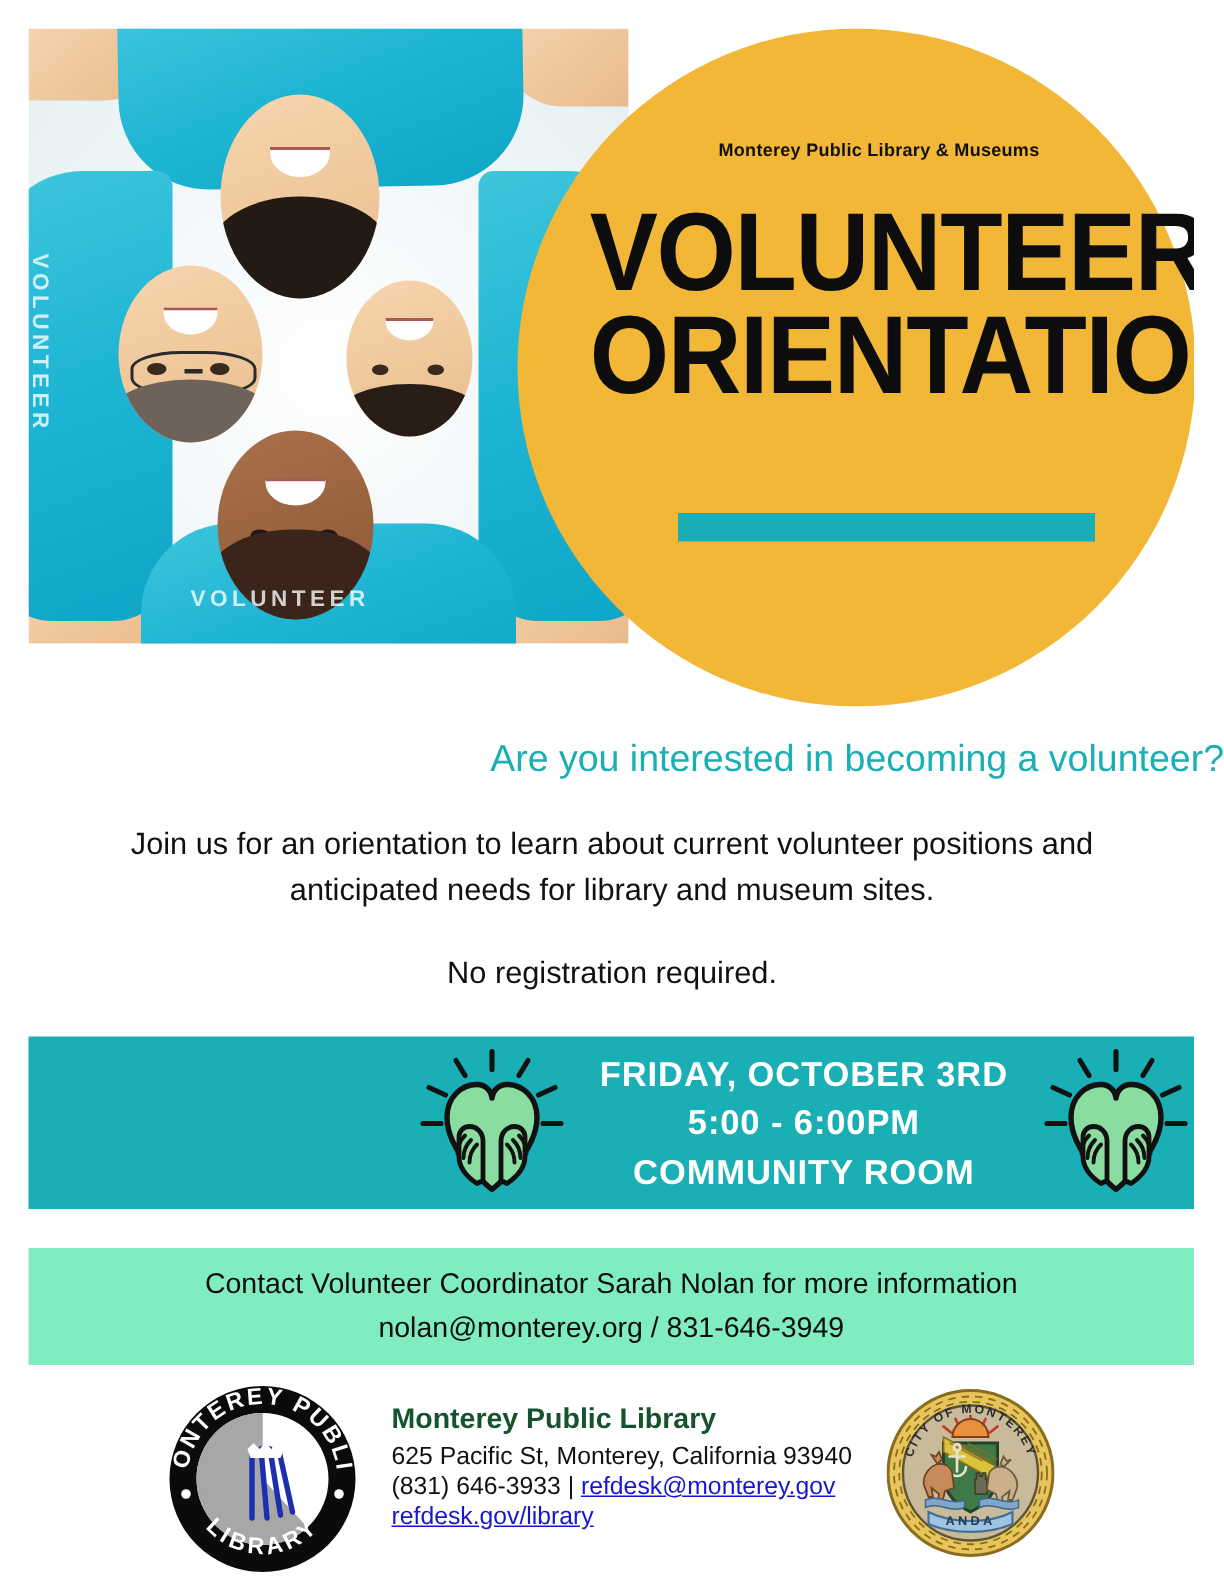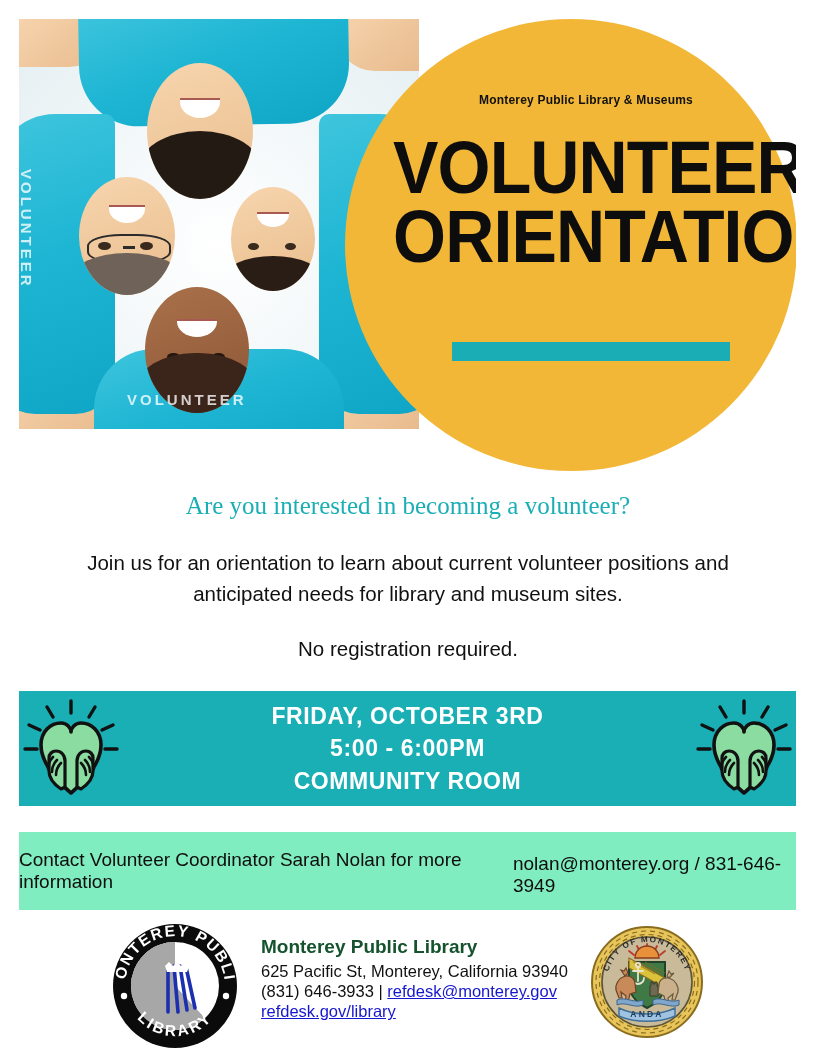--- a/index.html
+++ b/index.html
@@ -211,24 +211,23 @@
     width: 278px;
     height: 19px;
     background: #1aadb5;
   }
 
   
   .lead {
     position: absolute;
     left: 0; top: 492px;
     width: 816px;
-    text-align: center;
+    text-align: right;
     font-size: 25px;
     color: #1aaeb5;
-    font-family: Liberation Serif, serif;
   }
   .para {
     position: absolute;
     left: 50px; top: 548px;
     width: 716px;
     text-align: center;
     font-size: 20.5px;
     line-height: 1.5;
     color: #111111;
   }
@@ -242,40 +241,41 @@
   }
 
   
   .event-bar {
     position: absolute;
     left: 19px; top: 691px;
     width: 777px; height: 115px;
     background: #1aaeb5;
     display: flex;
     align-items: center;
-    justify-content: space-between;
-    gap: 44px;
+    justify-content: flex-end;
+    gap: 20px;
   }
   .event-text {
     text-align: center;
     color: #ffffff;
     font-size: 23px;
     font-weight: 700;
     letter-spacing: .6px;
     line-height: 1.42;
   }
   .heart-icon { width: 104px; height: 100px; flex: 0 0 auto; }
 
   
   .contact-bar {
     position: absolute;
     left: 19px; top: 832px;
     width: 777px; height: 78px;
     background: #80EDC0;
     display: flex;
+    flex-direction: column;
     align-items: center;
     justify-content: center;
   }
   .contact-line1 { font-size: 19px; color: #0d0d0d; }
   .contact-line2 { font-size: 19px; color: #0d0d0d; margin-top: 7px; }
 
   
   .footer {
     position: absolute;
     left: 19px; top: 918px;

